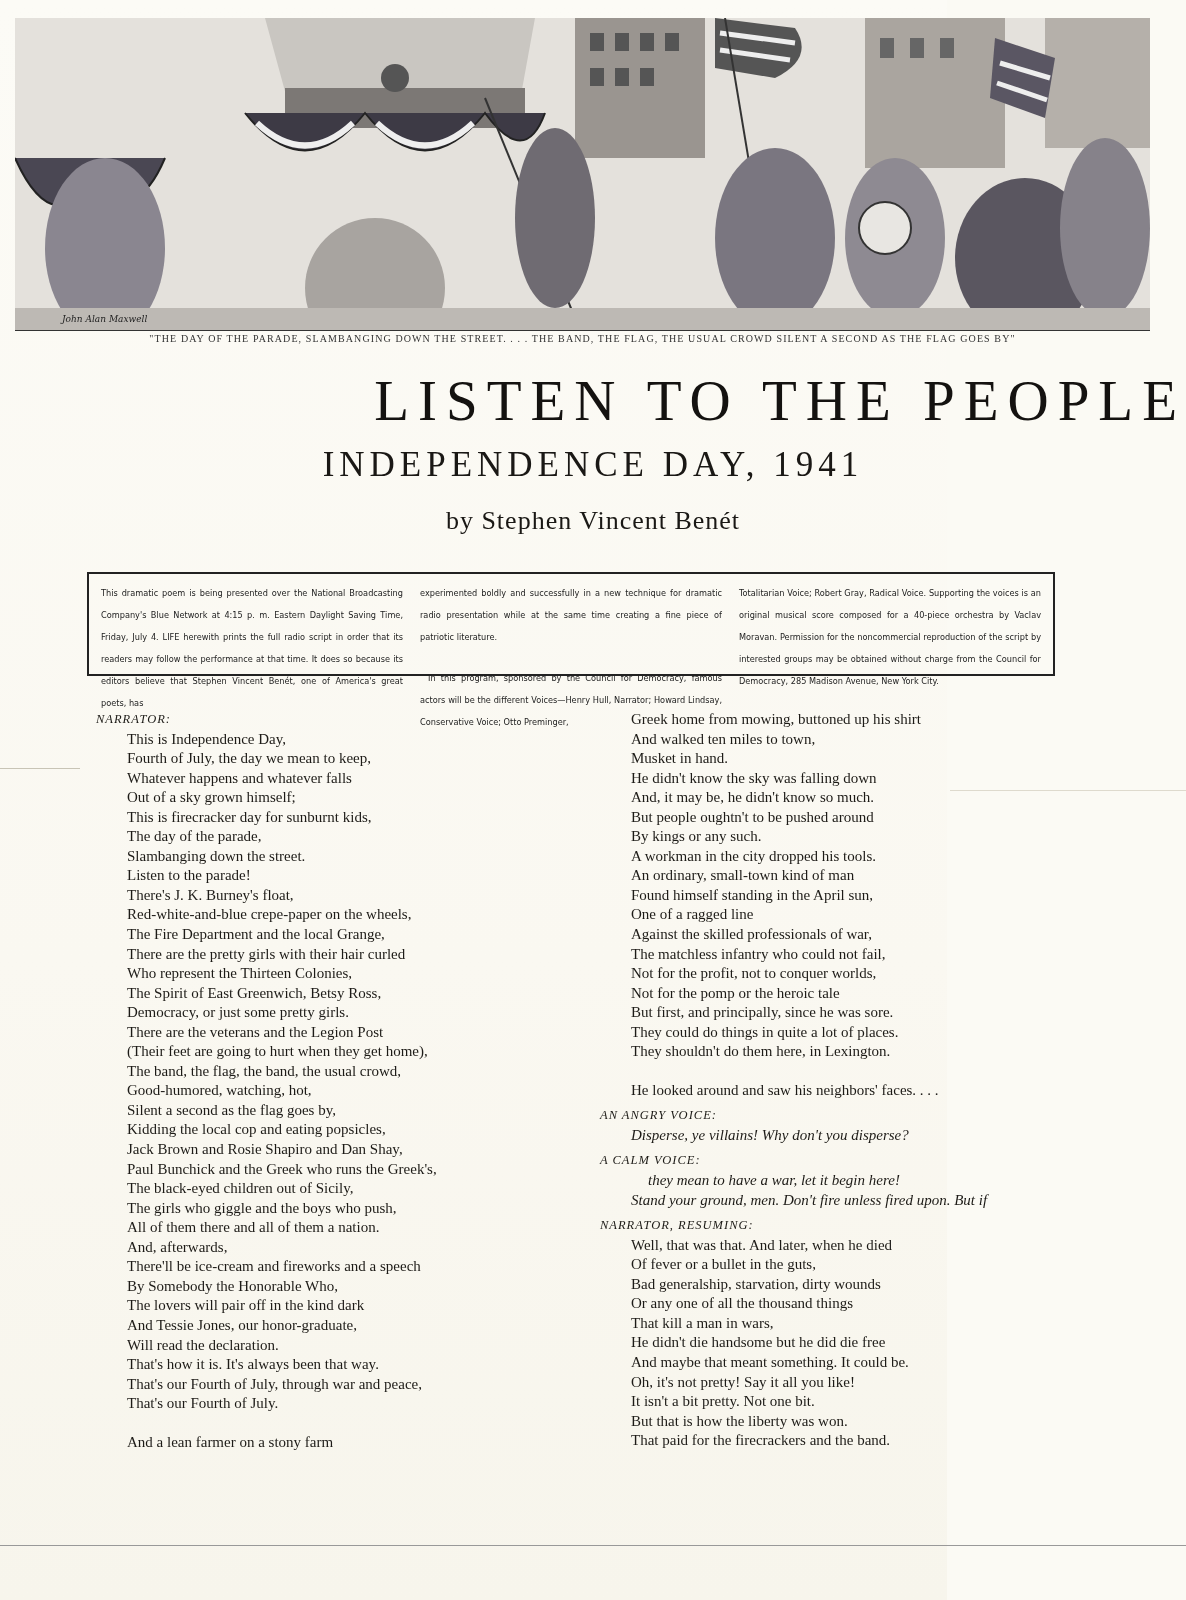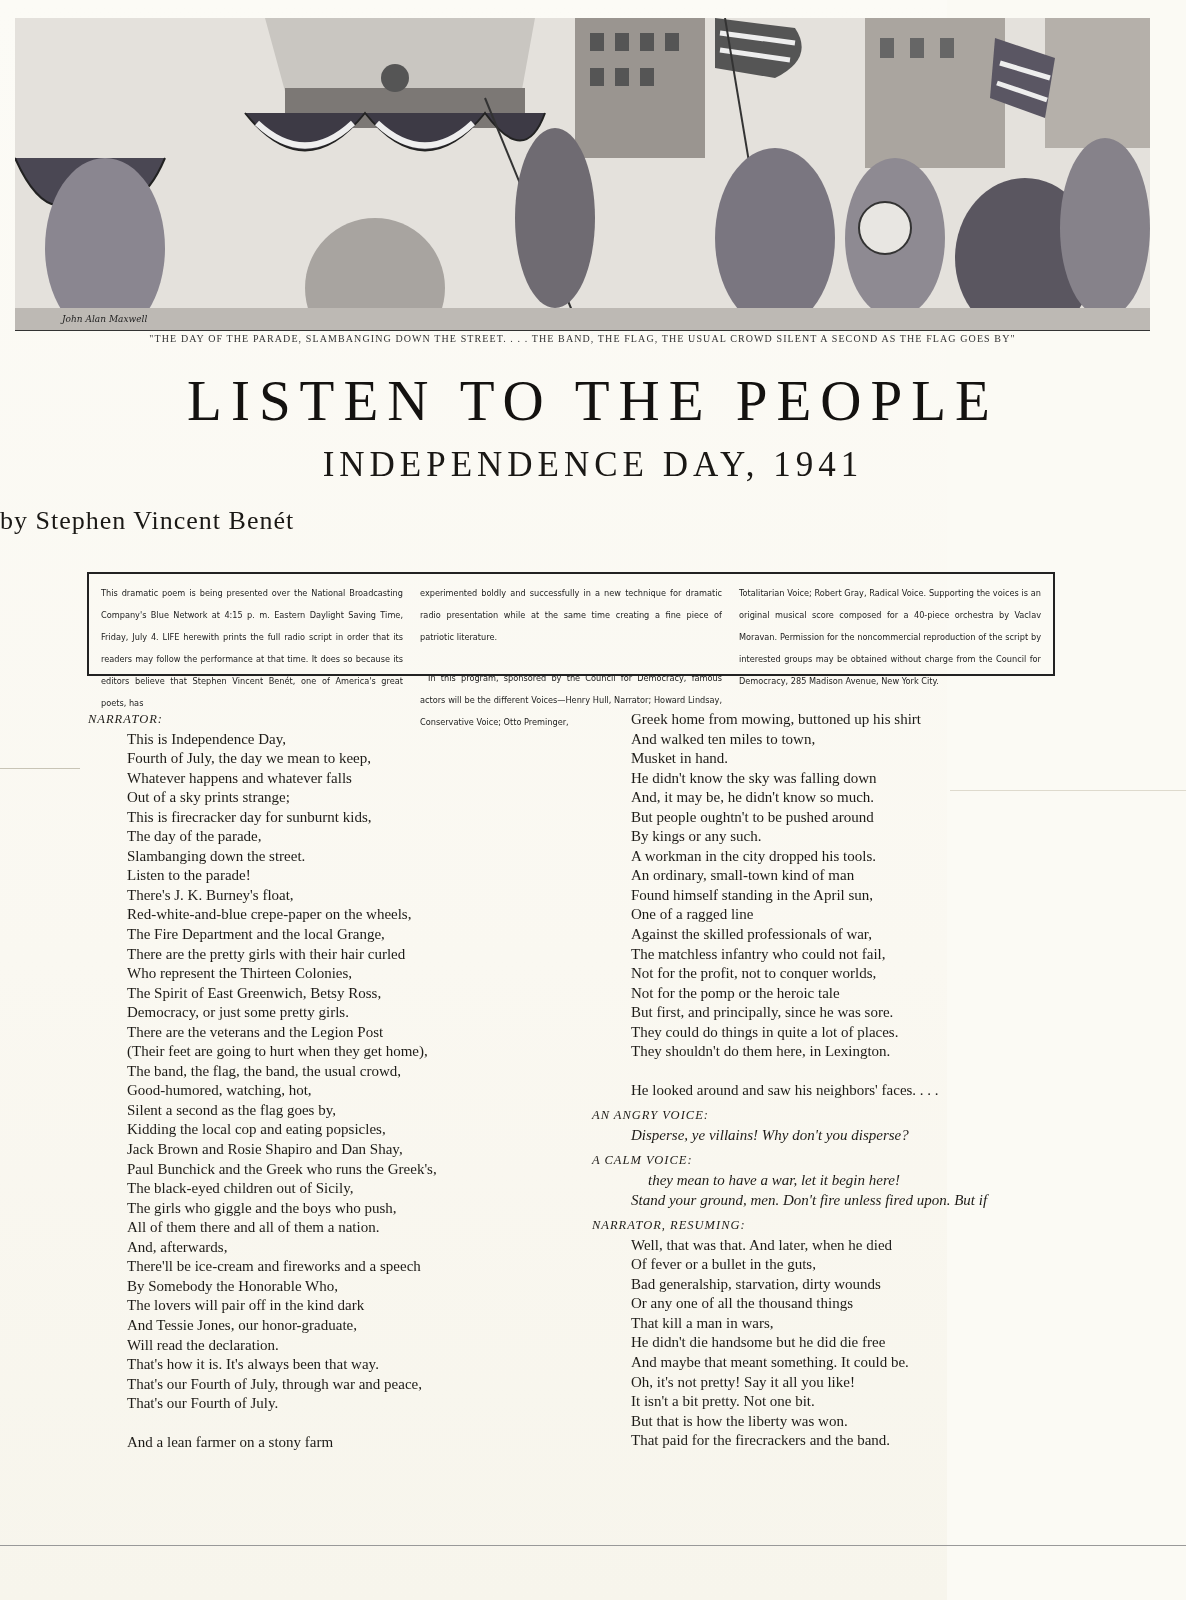--- a/index.html
+++ b/index.html
@@ -2,31 +2,31 @@
 <html><head>
 <meta charset="utf-8">
 <style>
   html, body { margin:0; padding:0; }
   body { width:1186px; height:1600px; background:#fbfaf4; position:relative; overflow:hidden; font-family:"DejaVu Serif", serif; color:#1c1a16; }
   .page { position:absolute; left:0; top:0; width:947px; height:1600px; background:linear-gradient(180deg,#fcfbf6 0%,#faf8f1 60%,#f7f5ec 100%); }
   .illus { position:absolute; left:15px; top:18px; width:1135px; height:312px; overflow:hidden; background:#d9d6d2; border-bottom:1px solid #333; }
   .illus svg { display:block; }
   .signature { position:absolute; left:62px; top:314px; font-family:"DejaVu Serif", serif; font-style:italic; font-size:9px; color:#222; }
   .caption { position:absolute; left:15px; top:333px; width:1135px; text-align:center; font-family:"Liberation Serif", serif; font-size:10px; letter-spacing:1.1px; color:#333; }
-  .title { position:absolute; left:0; top:372px; width:1186px; text-align:center; font-family:"Liberation Serif", serif; font-size:57px; letter-spacing:9px; color:#141210; line-height:1; }
+  .title { position:absolute; left:0; top:372px; width:1186px; text-align:right; font-family:"Liberation Serif", serif; font-size:57px; letter-spacing:9px; color:#141210; line-height:1; }
   .subtitle { position:absolute; left:0; top:447px; width:1186px; text-align:center; font-family:"Liberation Serif", serif; font-size:35px; letter-spacing:5px; color:#1a1815; line-height:1; }
-  .byline { position:absolute; left:0; top:508px; width:1186px; font-family:"Liberation Serif", serif; font-size:26px; letter-spacing:1px; color:#1a1815; line-height:1; }
+  .byline { position:absolute; left:0; top:508px; width:1186px; text-align:center; font-family:"Liberation Serif", serif; font-size:26px; letter-spacing:1px; color:#1a1815; line-height:1; }
   .intro-box { position:absolute; left:87px; top:572px; width:968px; height:104px; border:2px solid #222; box-sizing:border-box; display:flex; justify-content:space-between; padding:8px 12px 6px 12px; }
   .intro-col { width:302px; font-family:"DejaVu Sans", sans-serif; font-size:8.2px; line-height:22px; text-align:justify; color:#222; }
   .intro-col p { margin:0; }
   .intro-col p.indent { text-indent:8px;margin-top:19px; }
   .col { position:absolute; font-family:"Liberation Serif", serif; font-size:15px; line-height:19.55px; color:#1d1b17; }
   .col-left { left:86px; top:710px; width:460px; }
   .col-right { left:590px; top:710px; width:490px; }
-  .speaker { font-style:italic; font-size:12.5px; letter-spacing:1px; margin-left:2px; }
+  .speaker { font-style:italic; font-size:12.5px; letter-spacing:1px; margin-left:10px; }
   .line { padding-left:41px; white-space:nowrap; }
   .gap { height:19px; }
   .small-gap { height:6px; }
   .ital { font-style:italic; }
   .hang { padding-left:58px; }
   .fold { position:absolute; left:0; top:768px; width:80px; height:1px; background:#c8c4b6; }
   .fold2 { position:absolute; left:950px; top:790px; width:236px; height:1px; background:#dedacd; }
   .bottom-edge { position:absolute; left:0; top:1545px; width:1186px; height:1px; background:#999; }
 </style>
 </head>
@@ -100,21 +100,21 @@
 
   <div class="fold"></div>
   <div class="fold2"></div>
 
   <div class="col col-left">
     <div class="speaker">NARRATOR:</div>
     <div id="left-lines">
         <div class="line">This is Independence Day,</div>
         <div class="line">Fourth of July, the day we mean to keep,</div>
         <div class="line">Whatever happens and whatever falls</div>
-        <div class="line">Out of a sky prints strange;</div>
+        <div class="line">Out of a sky grown himself;</div>
         <div class="line">This is firecracker day for sunburnt kids,</div>
         <div class="line">The day of the parade,</div>
         <div class="line">Slambanging down the street.</div>
         <div class="line">Listen to the parade!</div>
         <div class="line">There's J. K. Burney's float,</div>
         <div class="line">Red-white-and-blue crepe-paper on the wheels,</div>
         <div class="line">The Fire Department and the local Grange,</div>
         <div class="line">There are the pretty girls with their hair curled</div>
         <div class="line">Who represent the Thirteen Colonies,</div>
         <div class="line">The Spirit of East Greenwich, Betsy Ross,</div>

